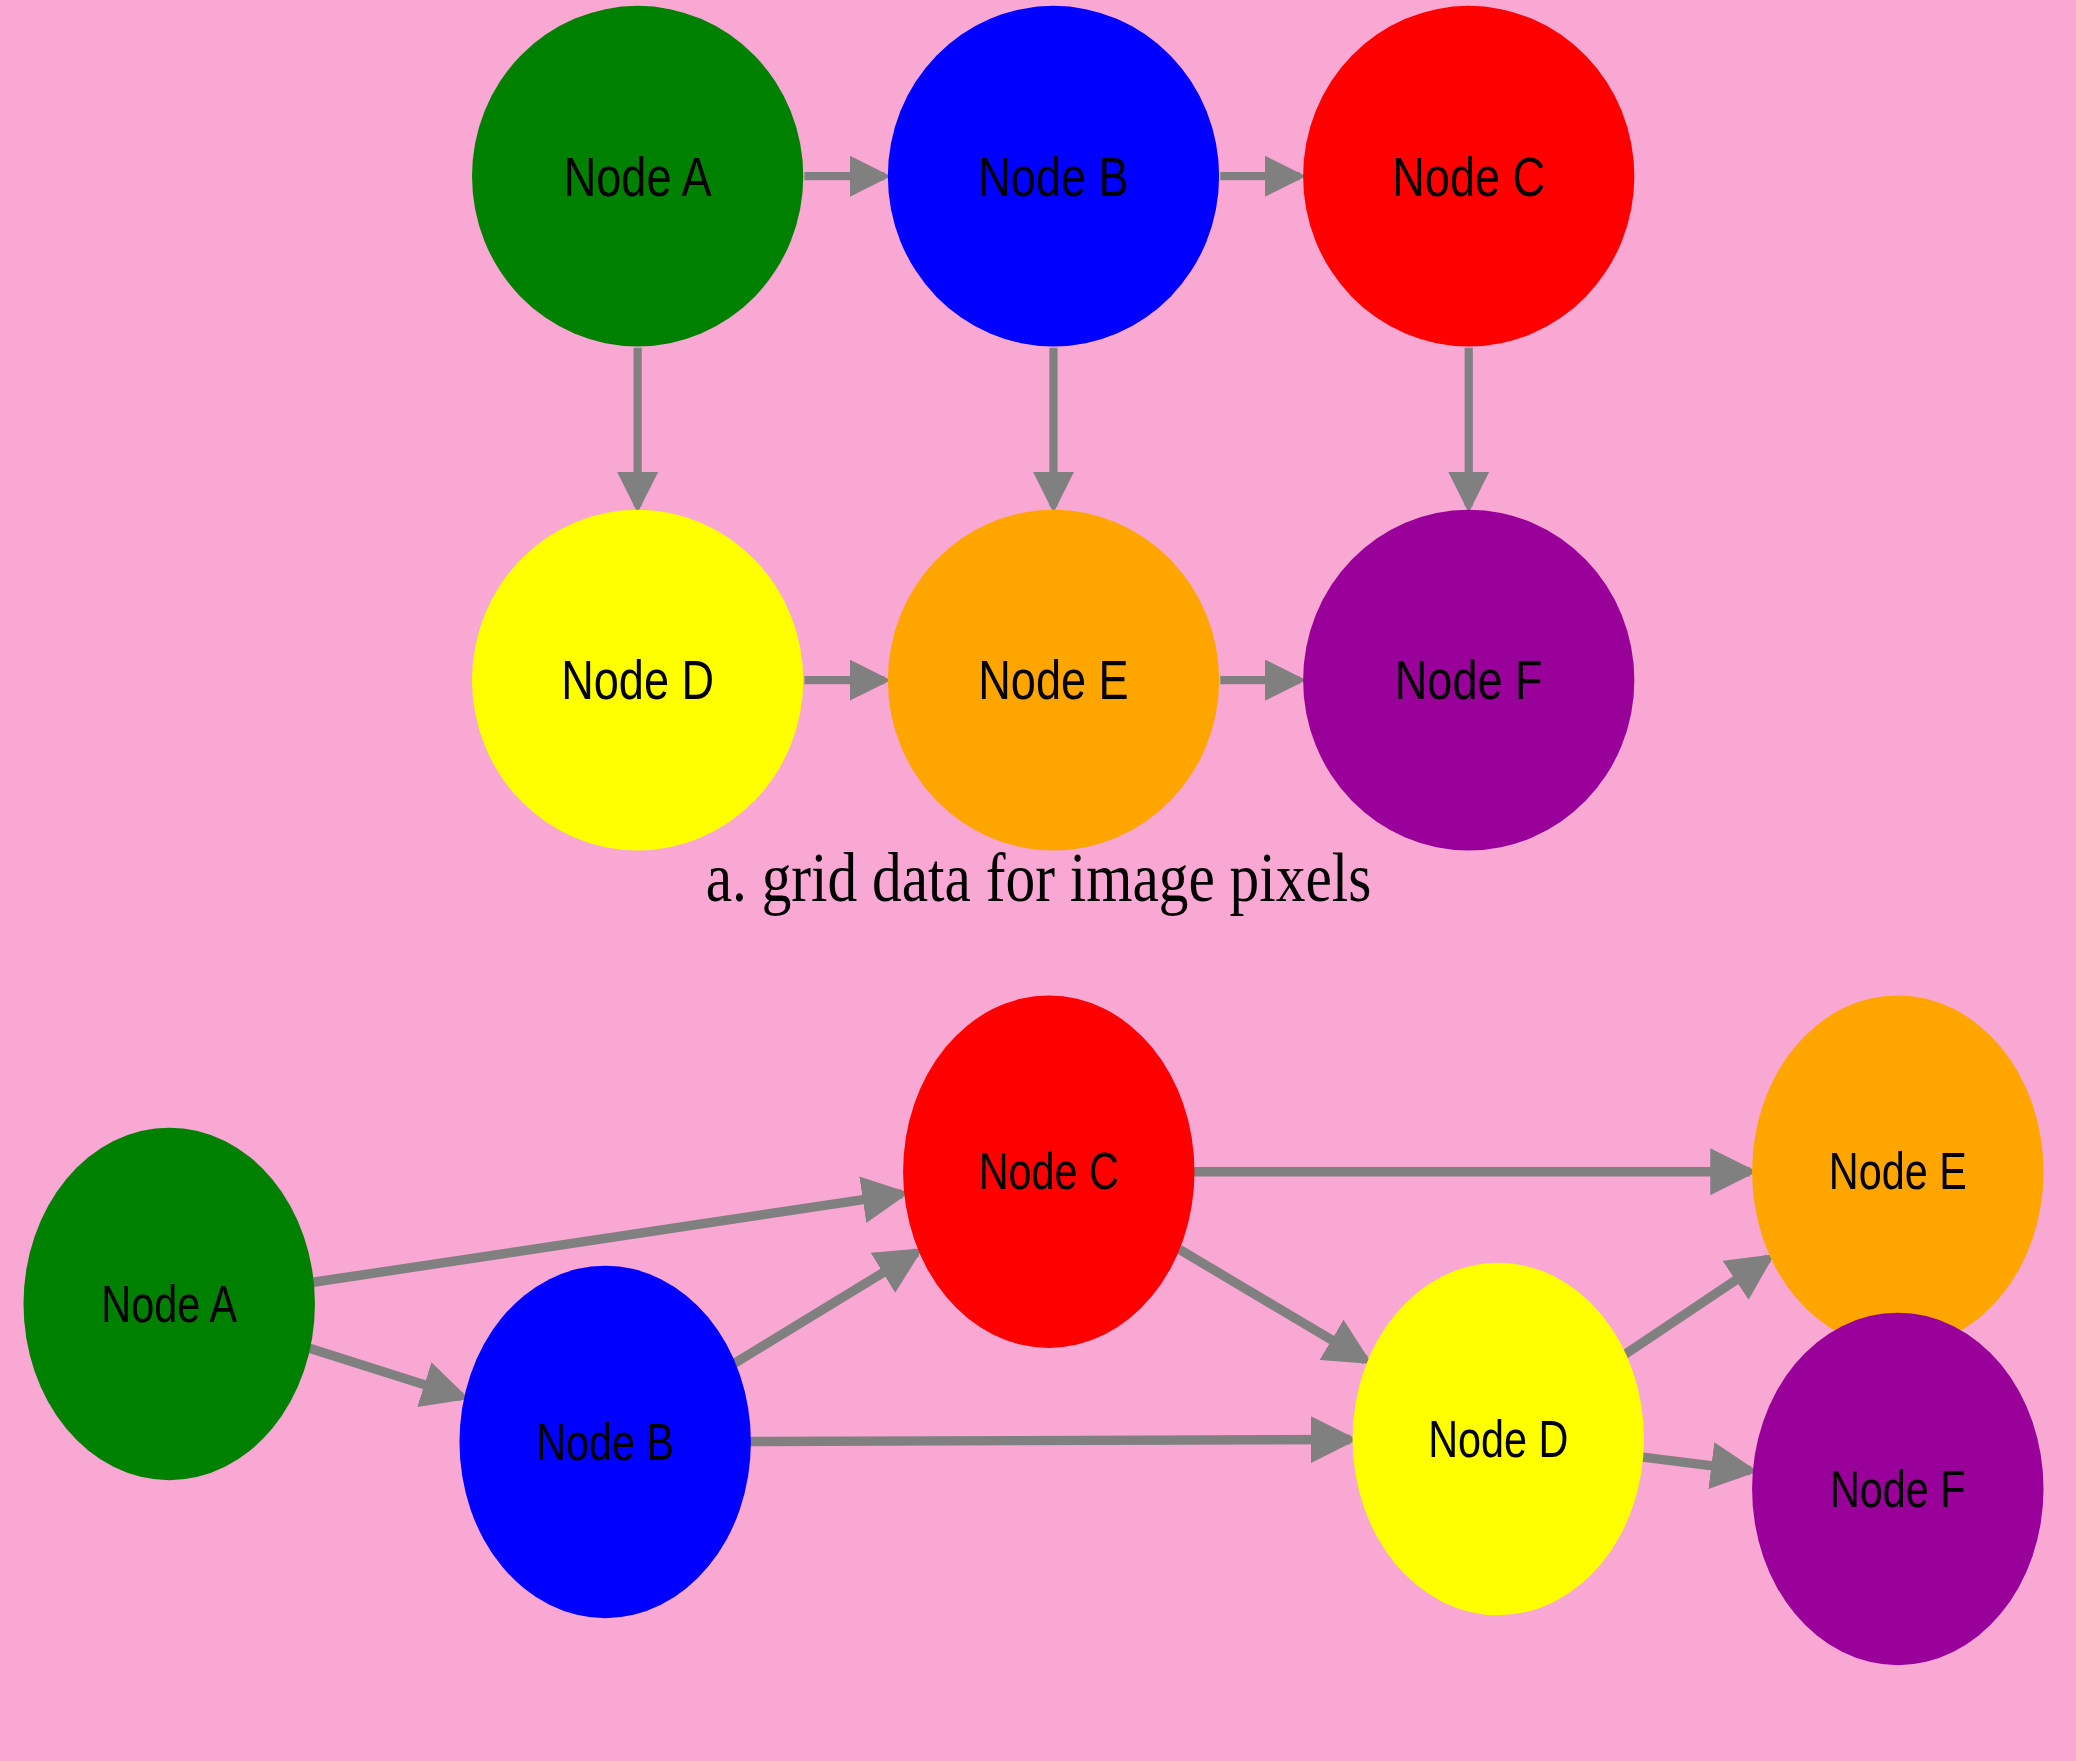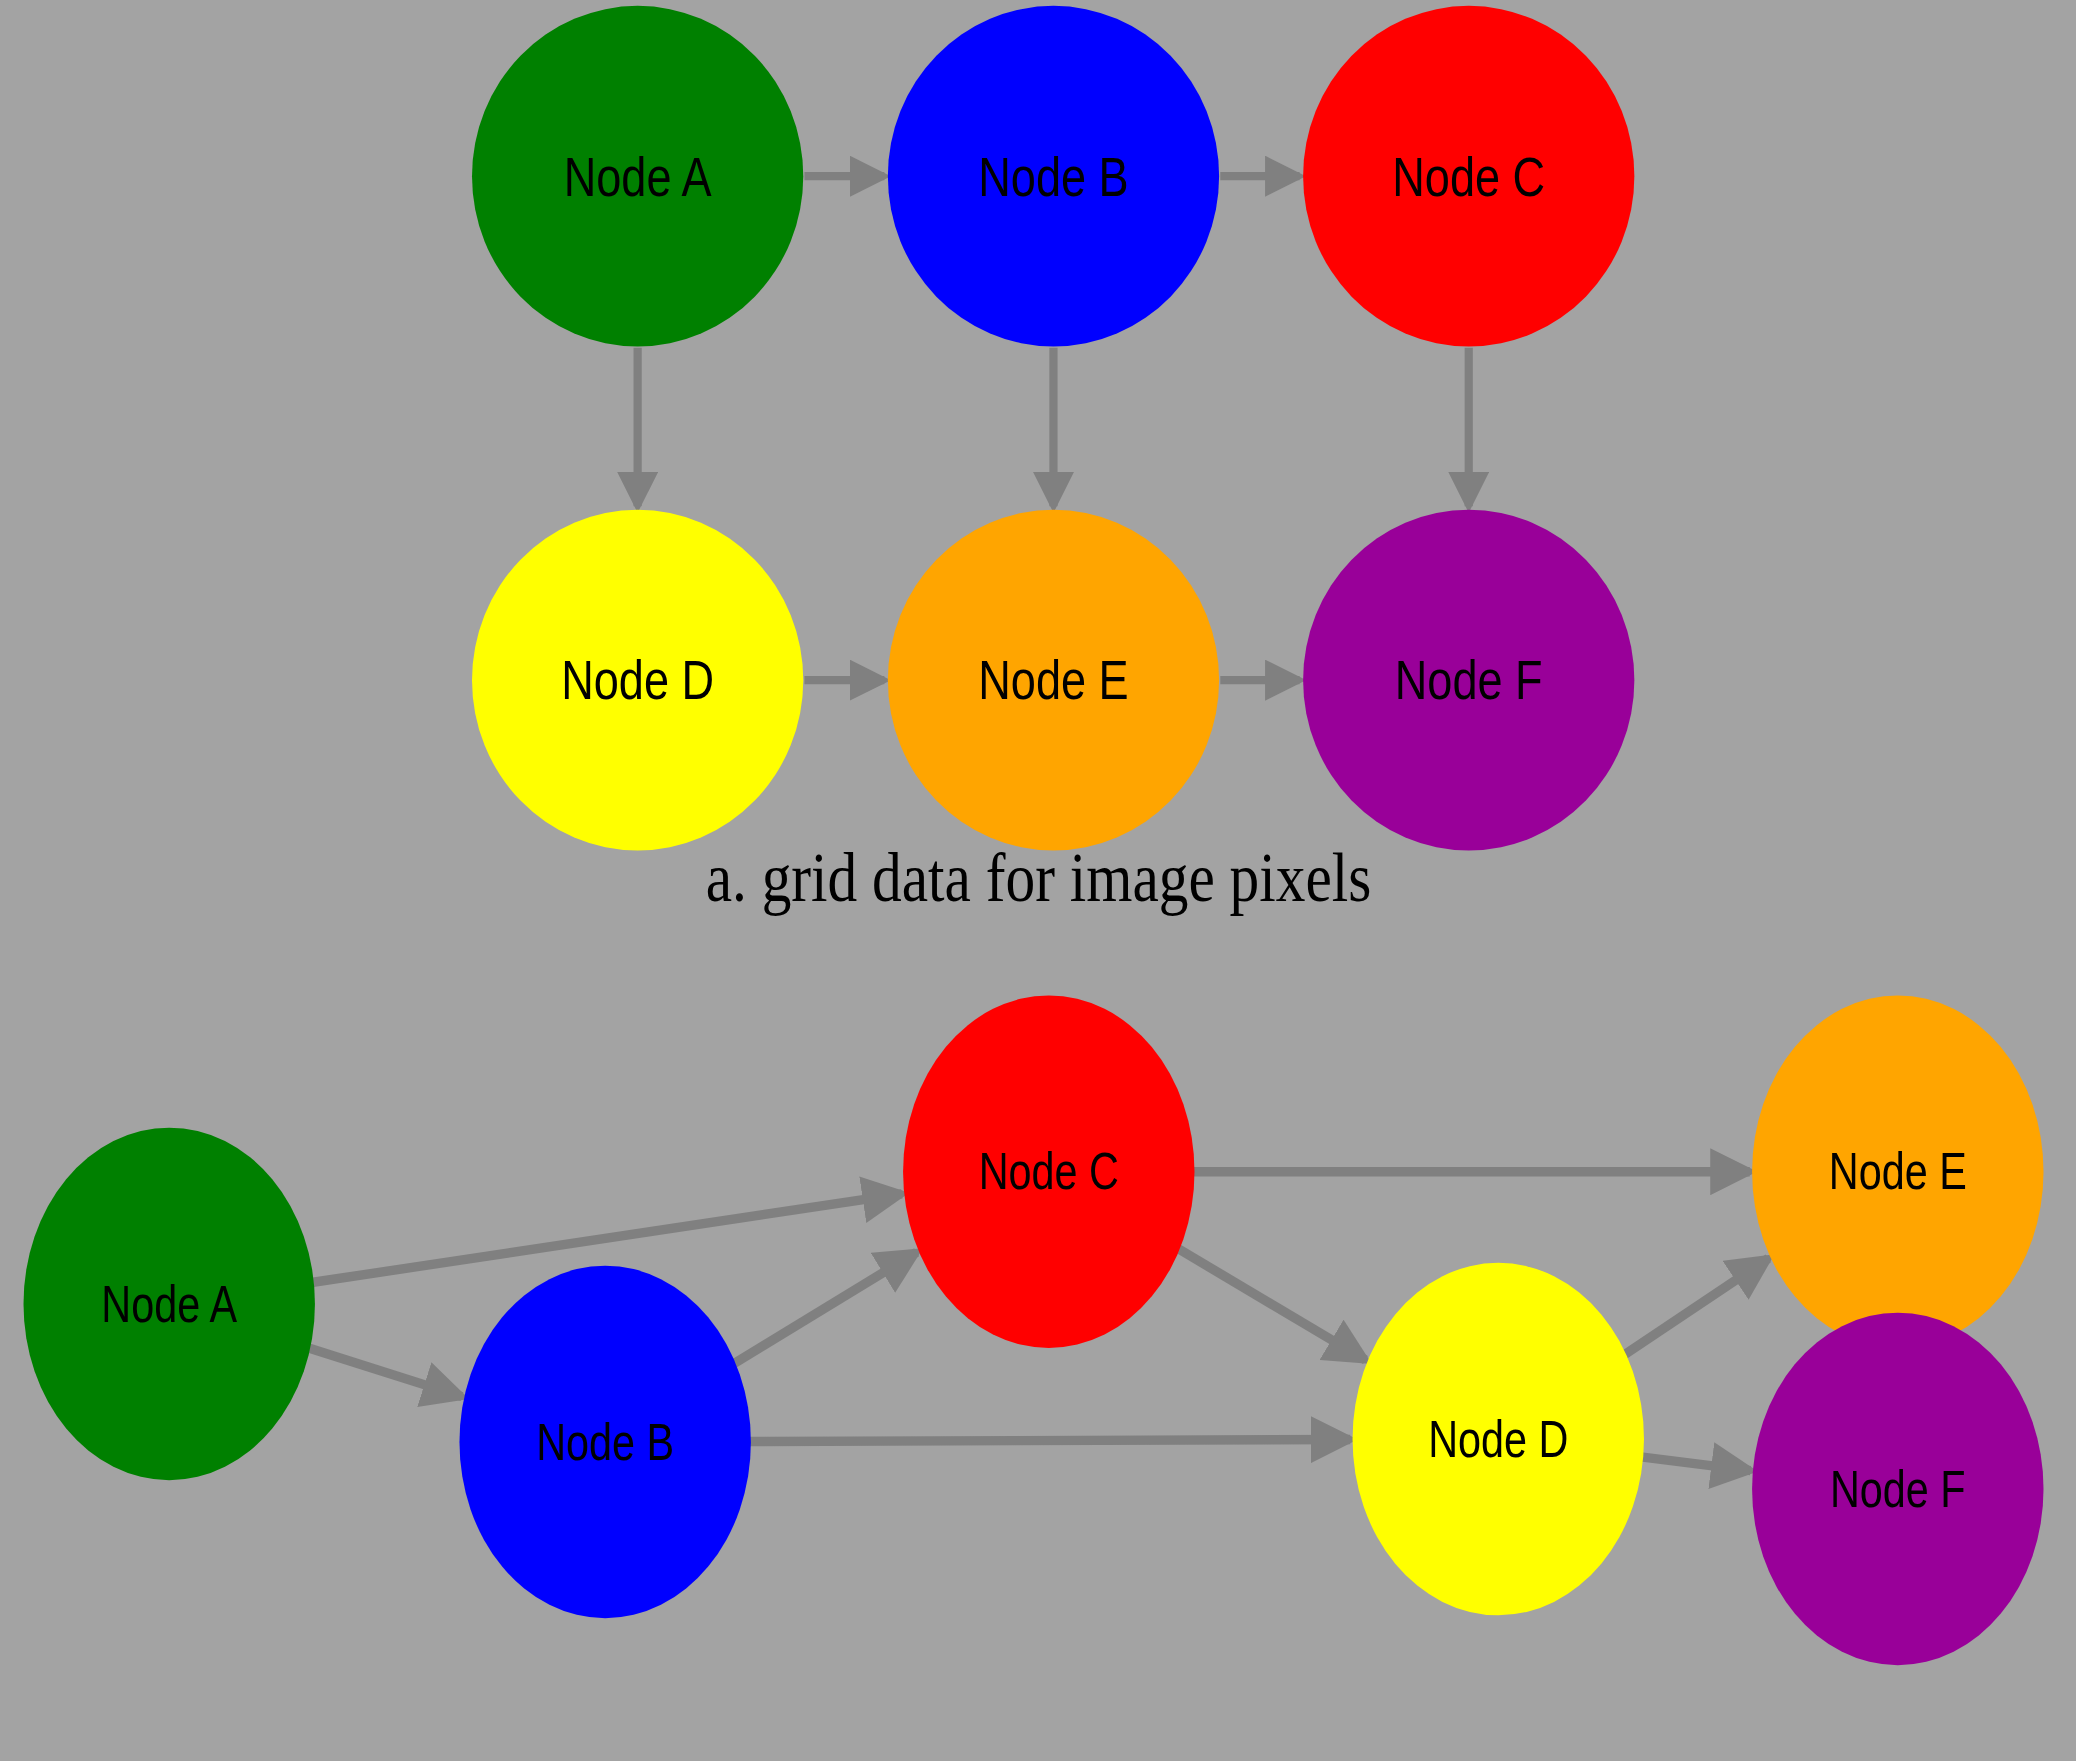--- a/index.html
+++ b/index.html
@@ -14,21 +14,21 @@
     position: relative;
     overflow: hidden;
     font-family: "Liberation Sans", sans-serif;
   }
 
   .figure-root {
     position: absolute;
     inset: 0;
     width: 2077px;
     height: 1761px;
-    background: #a3a3a3;
+    background: #f9a8d4;
   }
 
   .panel {
     position: absolute;
     left: 0;
     width: 2077px;
   }
   #panel-a { top: 0;    height: 975px; }
   #panel-b { top: 969px; height: 792px; }
 

